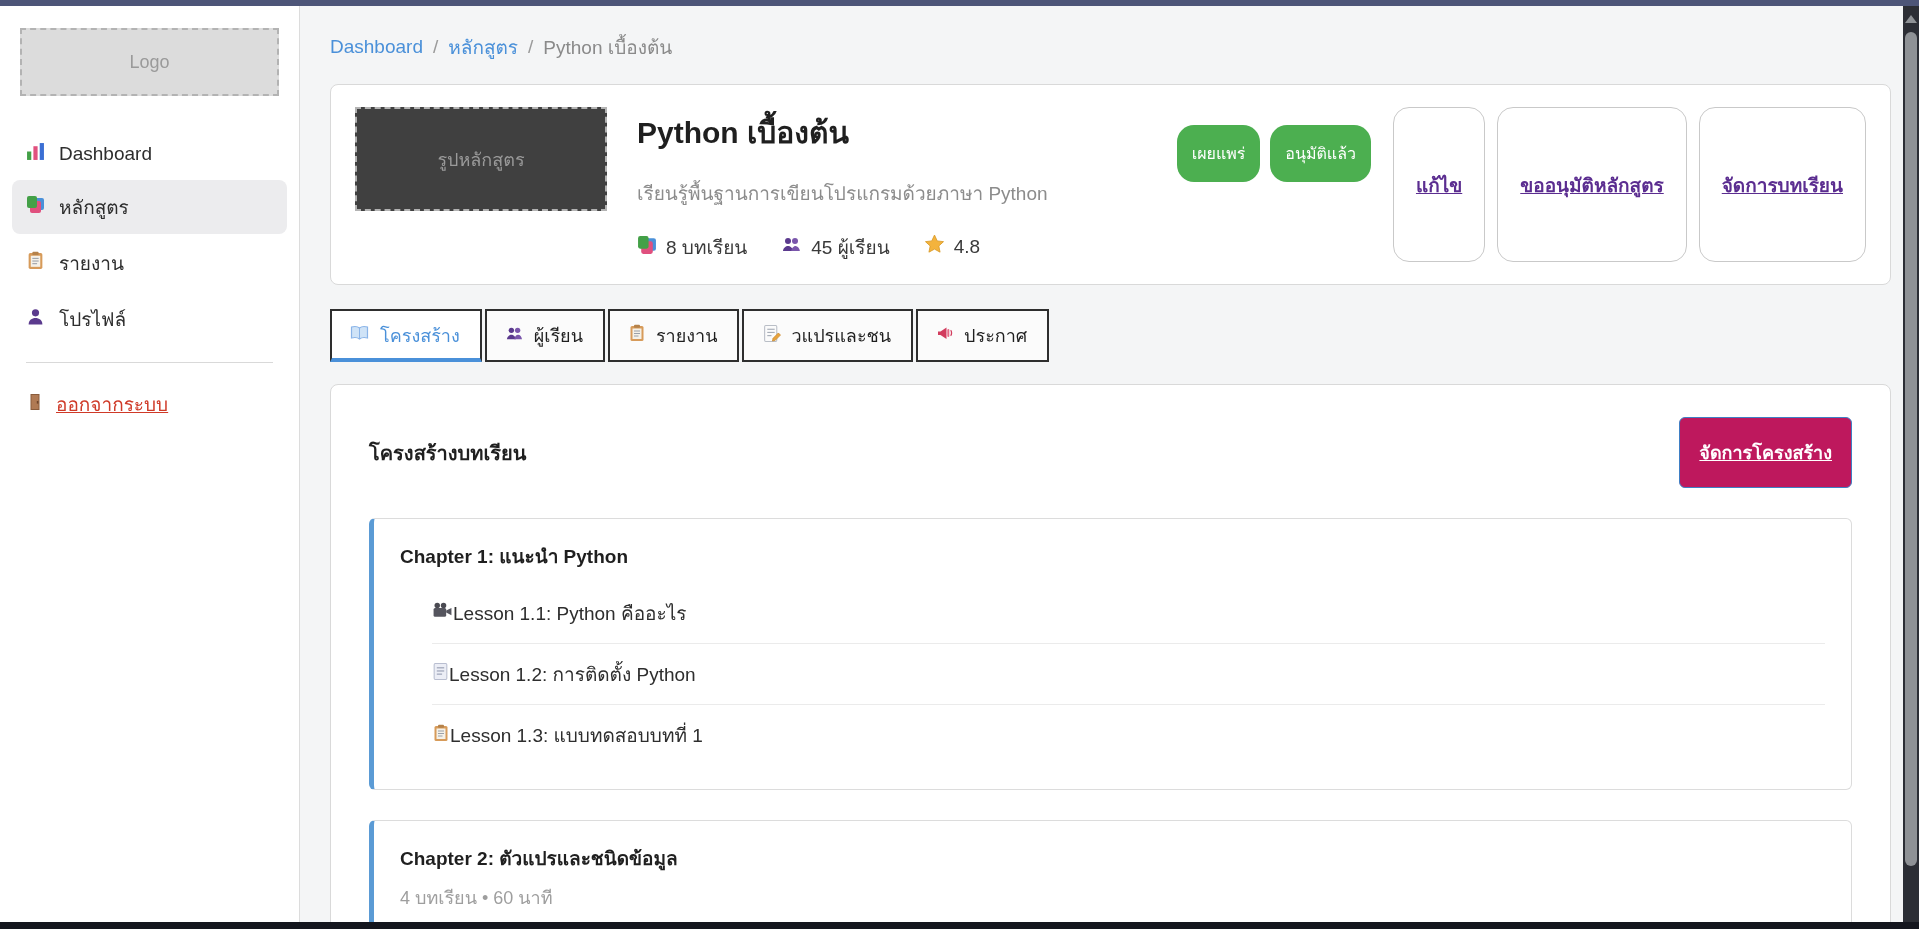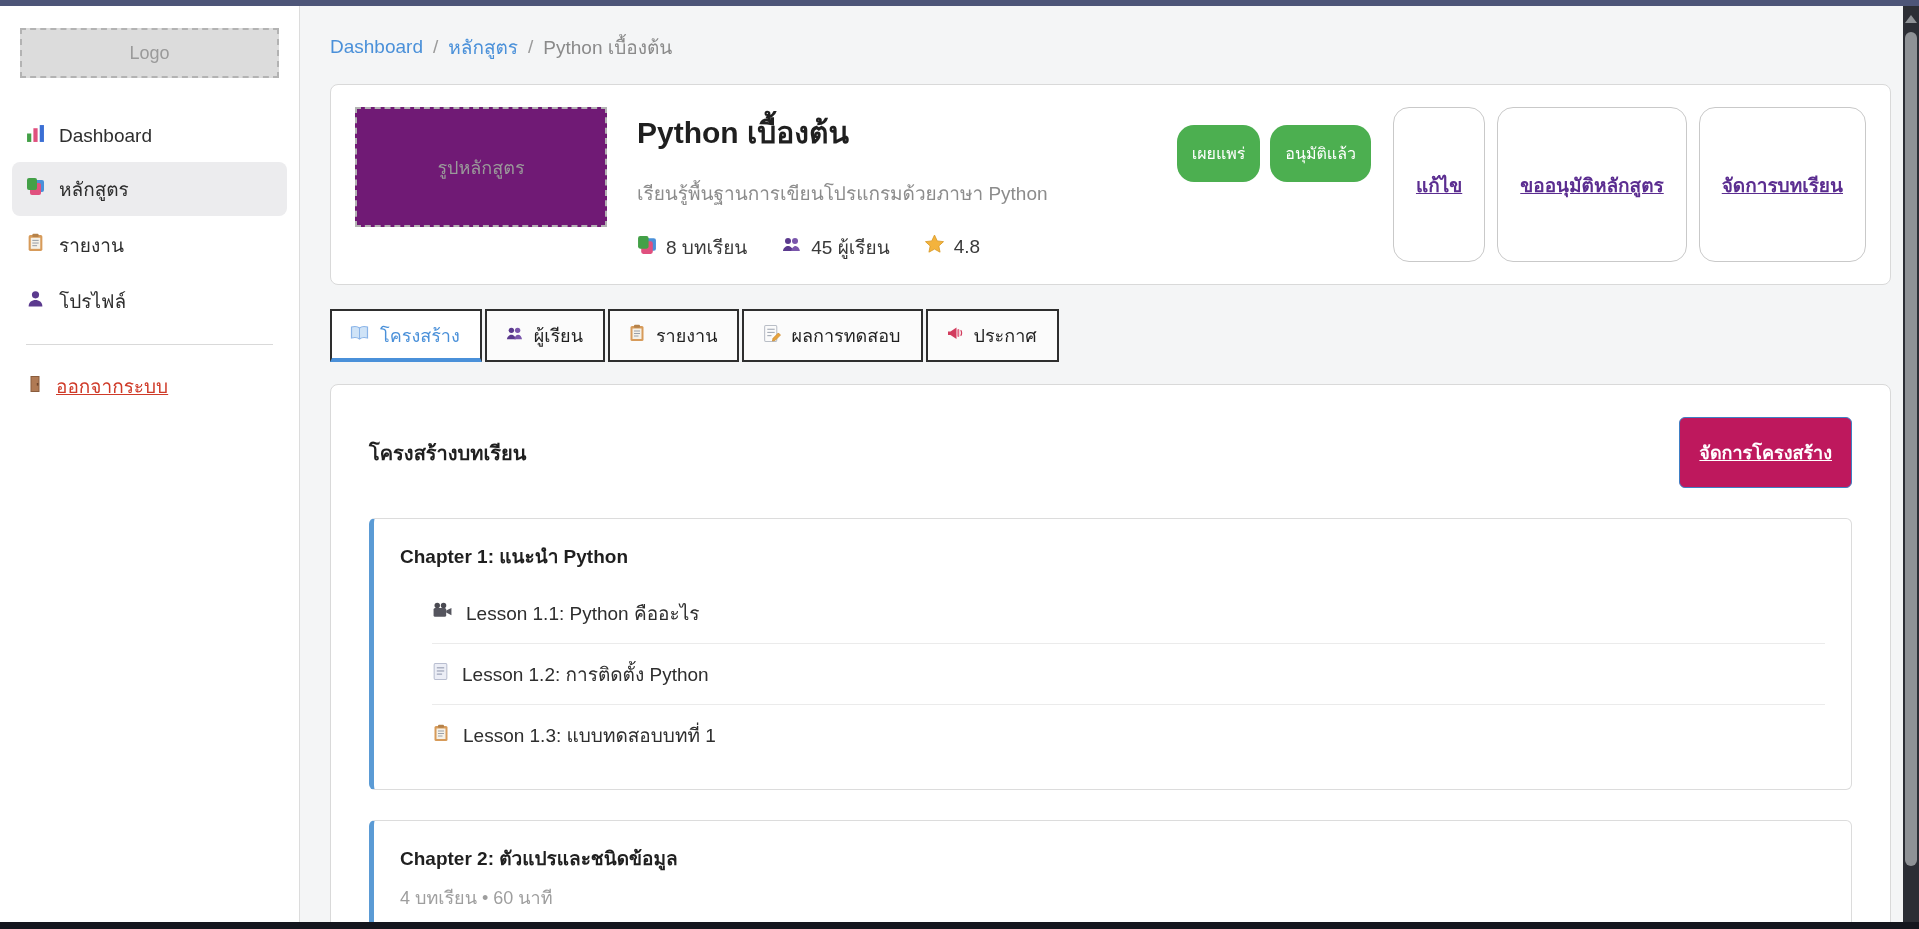--- a/index.html
+++ b/index.html
@@ -4,42 +4,42 @@
 <style>
   * { margin:0; padding:0; box-sizing:border-box; }
   html,body { width:1919px; height:929px; overflow:hidden; background:#f4f5f6;
     font-family:"Liberation Sans","DejaVu Sans",sans-serif; color:#2e2e2e; }
   .topbar { height:6px; background:#4d5578; }
   .botbar { position:fixed; left:0; right:0; bottom:0; height:7px; background:#14161e; z-index:50; }
   .frame { display:flex; height:923px; }
 
   
   .sidebar { width:300px; background:#ffffff; border-right:1px solid #dcdcdc; flex:none; padding-top:16px; }
-  .logo-box { margin:6px 20px 0 20px; height:50px; background:#dcdcdc; border:2px dashed #b3b3b3;
+  .logo-box { margin:6px 20px 0 20px; height:68px; background:#dcdcdc; border:2px dashed #b3b3b3;
     display:flex; align-items:center; justify-content:center; color:#9a9a9a; font-size:18px; }
   .nav { margin-top:34px; }
   .nav-item { display:flex; align-items:center; gap:14px; padding:12px 14px; margin:2px 12px;
     border-radius:8px; font-size:19px; color:#2e2e2e; cursor:pointer; }
   .nav-item.active { background:#ececee; }
   .nav-item svg, .logout svg { flex:none; }
   .divider { border-top:1px solid #d9d9d9; margin:16px 26px; }
   .logout { display:flex; align-items:center; gap:12px; margin:26px 26px; font-size:19px;
     color:#cf3a28; cursor:pointer; }
   .logout .lbl { text-decoration:underline; }
 
   
   .main { flex:1; padding:26px 28px 0 30px; overflow:hidden; }
   .breadcrumb { font-size:19px; color:#8a8a8a; display:flex; gap:10px; align-items:center; }
   .breadcrumb .link { color:#4a90d9; cursor:pointer; }
   .breadcrumb .sep { color:#9a9a9a; }
 
   
   .course-card { margin-top:22px; background:#fff; border:1px solid #d9d9d9; border-radius:8px;
     padding:22px 24px; display:flex; align-items:stretch; }
-  .course-img { width:252px; height:120px; flex:none; background:#701a75; border:2px dashed #b3b3b3;
+  .course-img { width:252px; height:104px; flex:none; background:#404040; border:2px dashed #b3b3b3;
     display:flex; align-items:center; justify-content:center; color:#9a9a9a; font-size:18px; }
   .course-info { flex:1; margin-left:30px; min-width:0; }
   .course-title { font-size:30px; font-weight:bold; color:#1f1f1f; margin-top:2px; }
   .course-desc { font-size:19px; color:#8c8c8c; margin-top:22px; }
   .course-stats { display:flex; align-items:center; gap:34px; margin-top:24px; font-size:19px; color:#3a3a3a; }
   .stat { display:flex; align-items:center; gap:9px; }
   .badges { display:flex; gap:10px; align-items:flex-start; margin:18px 22px 0 0; }
   .badge { background:#4caf50; color:#fff; font-size:16px; padding:16px 15px; border-radius:17px; white-space:nowrap; }
   .action-boxes { display:flex; gap:12px; align-items:stretch; }
   .action-box { background:#fff; border:1px solid #c9c9c9; border-radius:16px;
@@ -58,21 +58,21 @@
     padding:32px 38px 46px 38px; }
   .panel-head { display:flex; align-items:center; justify-content:space-between; }
   .panel-title { font-size:20px; font-weight:bold; color:#1f1f1f; }
   .btn-primary { background:#be185d; border:1px solid #3f7fc4; color:#fff; font-size:18px; font-weight:bold;
     text-decoration:underline; padding:20px 19px; border-radius:6px; cursor:pointer; }
   .chapter { margin-top:30px; border:1px solid #dcdcdc; border-left:5px solid #5b9bd5; border-radius:6px;
     padding:22px 26px 24px 26px; }
   .chapter-title { font-size:19px; font-weight:bold; color:#1f1f1f; }
   .chapter-meta { font-size:18px; color:#9e9e9e; margin-top:10px; }
   .lessons { margin:12px 0 0 32px; }
-  .lesson { display:flex; align-items:center; gap:13px; padding:15px 0; font-size:19px; color:#2e2e2e; }
+  .lesson { display:flex; align-items:center; padding:15px 0; font-size:19px; color:#2e2e2e; }
   .lesson + .lesson { border-top:1px solid #ebebeb; }
 
   
   .scrollbar { position:fixed; top:6px; right:0; bottom:0; width:16px; background:#2c2e35; z-index:40; }
   .scroll-up { position:absolute; top:9px; left:2px; width:0; height:0;
     border-left:6px solid transparent; border-right:6px solid transparent; border-bottom:8px solid #8f9296; cursor:pointer; }
   .scroll-thumb { position:absolute; top:26px; left:2px; width:12px; height:834px; background:#8f9296;
     border-radius:6px; cursor:pointer; }
 </style>
 </head>
@@ -220,21 +220,21 @@
         <span>รายงาน</span>
       </button>
       <button class="tab">
         <span><svg width="19" height="19" viewBox="0 0 18 18">
               <rect x="2.5" y="1.5" width="11.5" height="15" rx="1" fill="#fbfbfb" stroke="#b9bec6" stroke-width="1"></rect>
               <line x1="5" y1="5" x2="12" y2="5" stroke="#a8aeb8" stroke-width="1.1"></line>
               <line x1="5" y1="8" x2="12" y2="8" stroke="#a8aeb8" stroke-width="1.1"></line>
               <line x1="5" y1="11" x2="9" y2="11" stroke="#a8aeb8" stroke-width="1.1"></line>
               <path d="M10.5 13.5l5-5 2 2-5 5-2.6.6z" fill="#e8a33d" stroke="#c9882a" stroke-width="0.7"></path>
             </svg></span>
-        <span>ผลการทดสอบ</span>
+        <span>วแปรและชน</span>
       </button>
       <button class="tab">
         <span><svg width="18" height="18" viewBox="0 0 18 18">
               <path d="M2 7.5v3.5h2.5l6 4V3.5l-6 4z" fill="#d23c5e"></path>
               <rect x="11.3" y="5" width="2" height="8" rx="1" fill="#e46a86"></rect>
               <path d="M14.6 6.3c1.3 1 1.3 4.4 0 5.4" stroke="#d23c5e" stroke-width="1.3" fill="none"></path>
             </svg></span>
         <span>ประกาศ</span>
       </button>
     </div>

